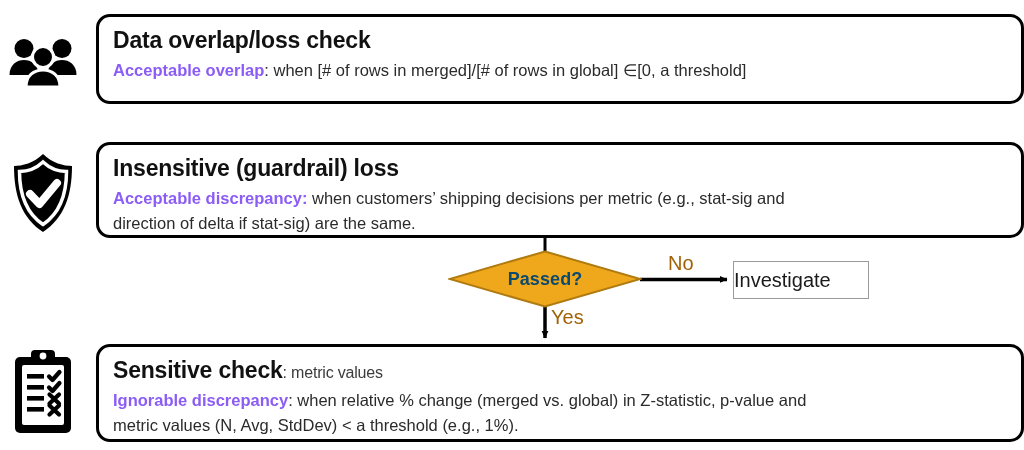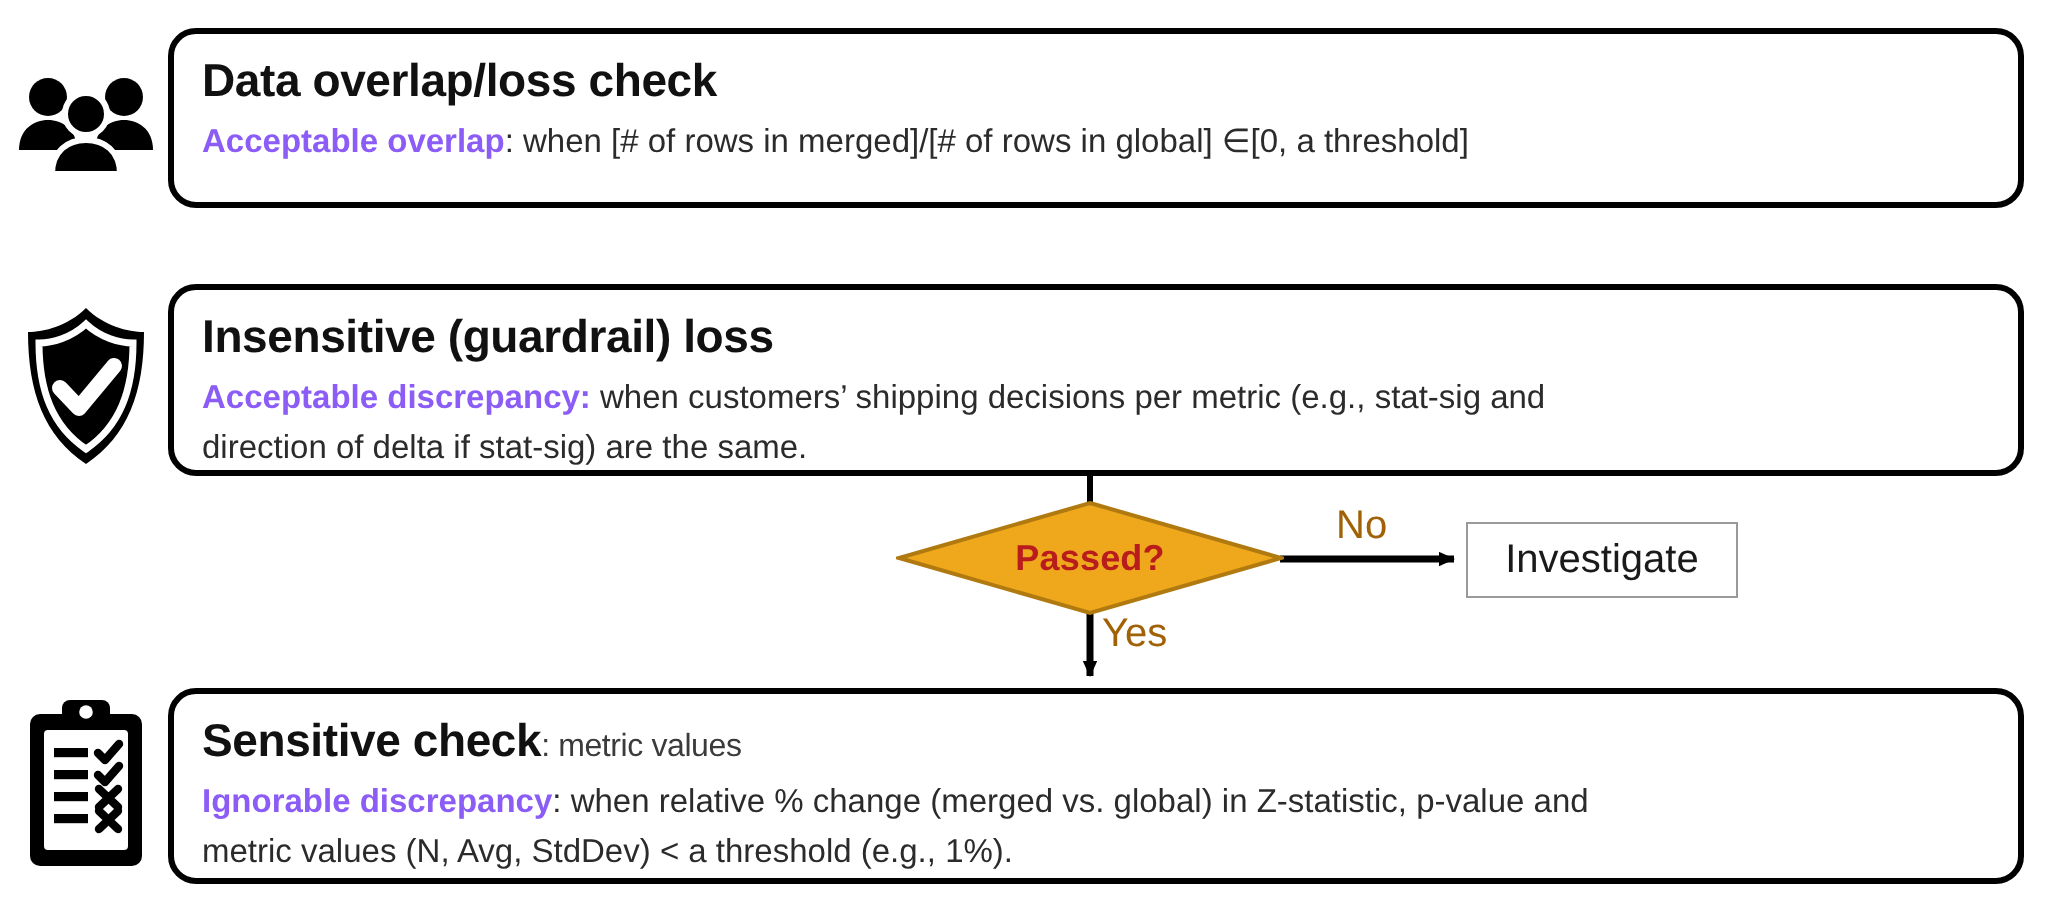--- a/index.html
+++ b/index.html
@@ -23,20 +23,21 @@
   }
 
   
   .check-box {
     position: absolute;
     box-sizing: border-box;
     border: 3px solid #000000;
     border-radius: 14px;
     background: #ffffff;
     padding: 8px 14px 6px 14px;
+    margin-left: 12px;
   }
   .box-1 { left: 84px;  top: 14px;  width: 928px; height: 90px; }
   .box-2 { left: 84px;  top: 142px; width: 928px; height: 96px; }
   .box-3 { left: 84px;  top: 344px; width: 928px; height: 98px; }
 
   .head-line {
     font-size: 23px;
     font-weight: bold;
     line-height: 30px;
     letter-spacing: -0.2px;
@@ -88,37 +89,36 @@
   .diamond-label {
     position: absolute;
     left: 0; top: 0;
     width: 194px;
     height: 58px;
     display: flex;
     align-items: center;
     justify-content: center;
     font-size: 18px;
     font-weight: bold;
-    color: #b91c1c;
+    color: #0c4a6e;
     letter-spacing: 0.1px;
   }
 
   
   .investigate-box {
     position: absolute;
     left: 733px;
     top: 261px;
     width: 136px;
     height: 38px;
     box-sizing: border-box;
     border: 1.5px solid #9a9a9a;
     background: #ffffff;
     display: flex;
     align-items: center;
-    justify-content: center;
     font-size: 20px;
     color: #1a1a1a;
   }
 
   
   .edge-label {
     position: absolute;
     font-size: 20px;
     color: #a16207;
     white-space: nowrap;

